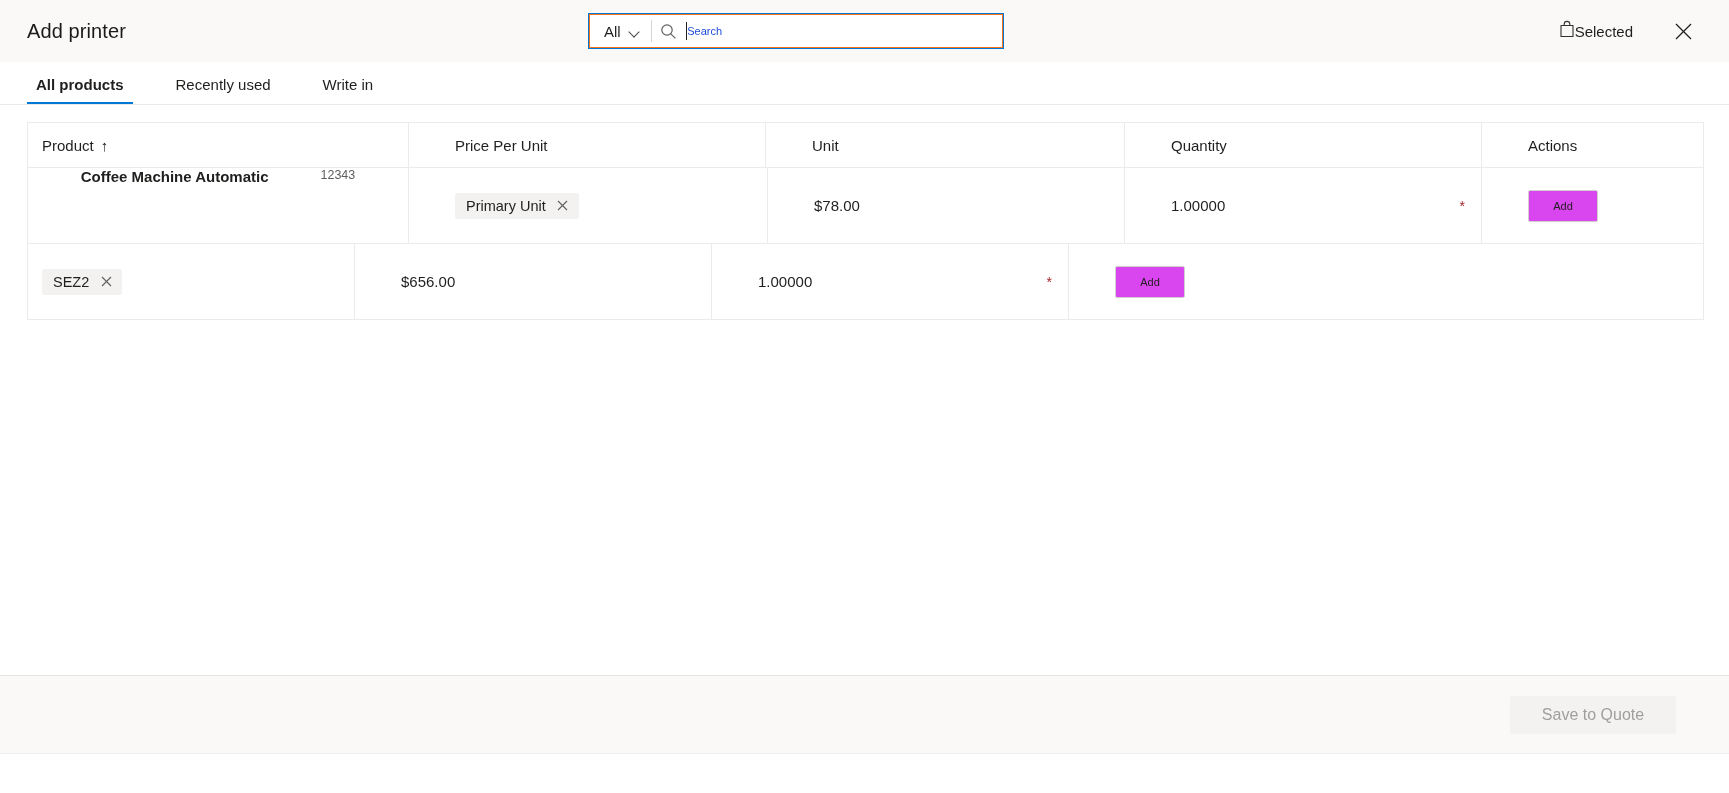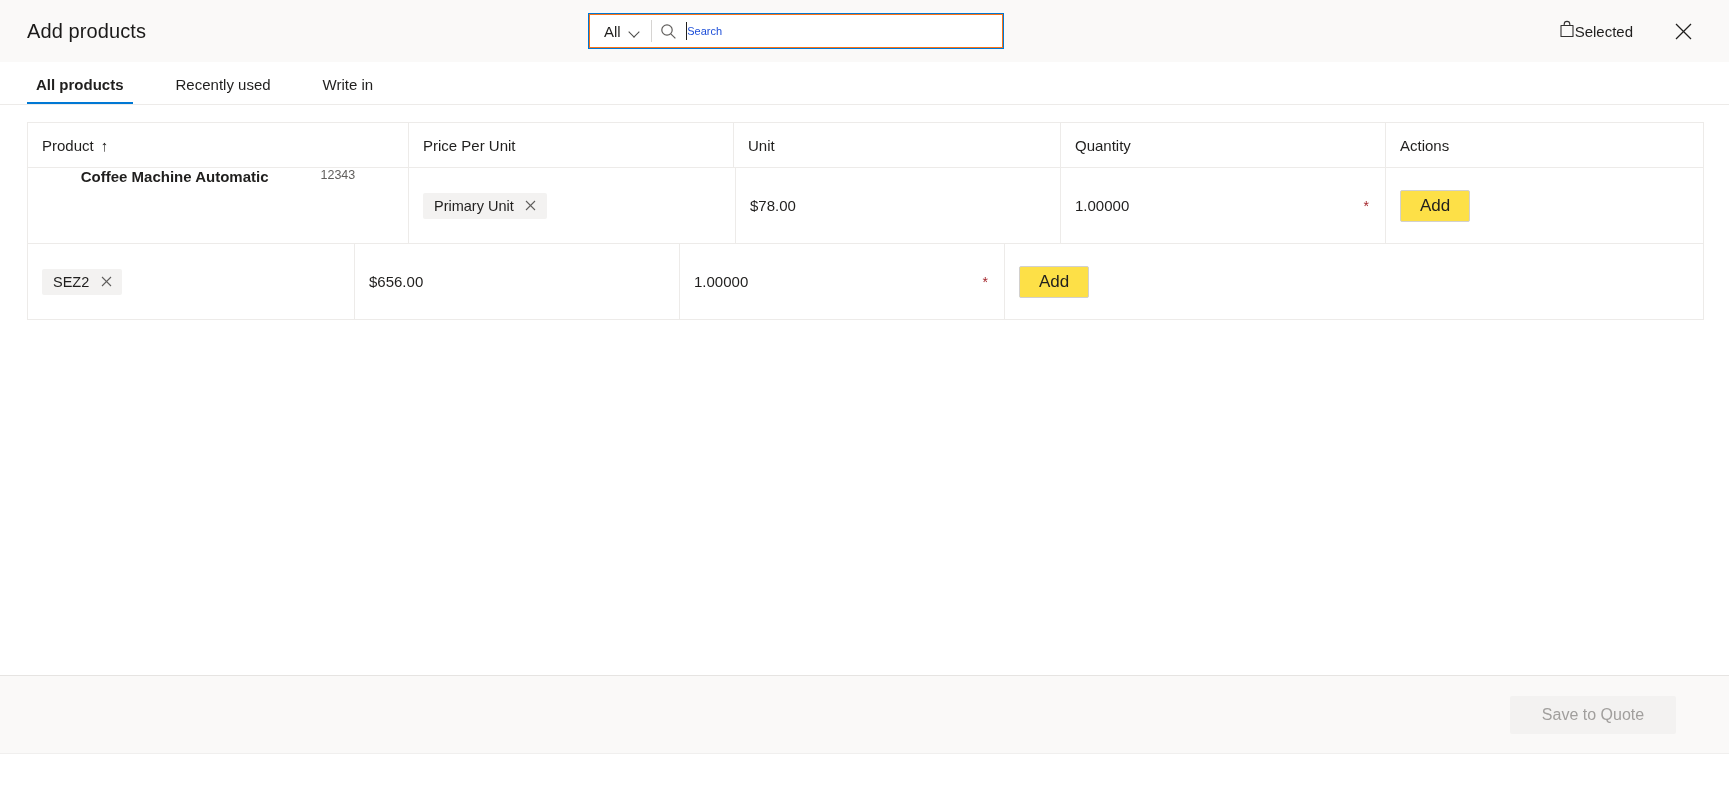--- a/index.html
+++ b/index.html
@@ -198,20 +198,21 @@
     width: 1677px;
     border: 1px solid #edebe9;
     border-bottom: none;
     background: #ffffff;
   }
 
   .grid-row {
     display: flex;
     align-items: stretch;
     border-bottom: 1px solid #edebe9;
+    gap: 32px;
   }
 
   .grid-head {
     height: 45px;
   }
   .grid-head .cell {
     display: flex;
     align-items: center;
     font-size: 15px;
     color: #201f1e;
@@ -301,25 +302,25 @@
     font-size: 14px;
     line-height: 1;
     margin-right: 2px;
     user-select: none;
   }
 
   .add-btn {
     min-width: 70px;
     height: 32px;
     padding: 12px 14px;
-    background: #fde047;
+    background: #d946ef;
     border: 1px solid #d2d0ce;
     border-radius: 2px;
     font-family: "Liberation Sans", sans-serif;
-    font-size: 17px;
+    font-size: 11px;
     color: #201f1e;
     cursor: pointer;
     display: inline-flex;
     align-items: center;
     justify-content: center;
   }
 
   
   .footer {
     height: 78px;
@@ -353,21 +354,21 @@
     border-top: 1px solid #f0efee;
   }
 </style>
 </head>
 <body>
 
 <div class="app">
 
   <div class="header">
 
-    <div class="header-title">Add products</div>
+    <div class="header-title">Add printer</div>
 
     <div class="search-wrap">
 
       <div class="search-scope">
         <span class="search-scope-label">All</span>
         <span class="chevron"></span>
       </div>
 
       <div class="search-divider"></div>
 

